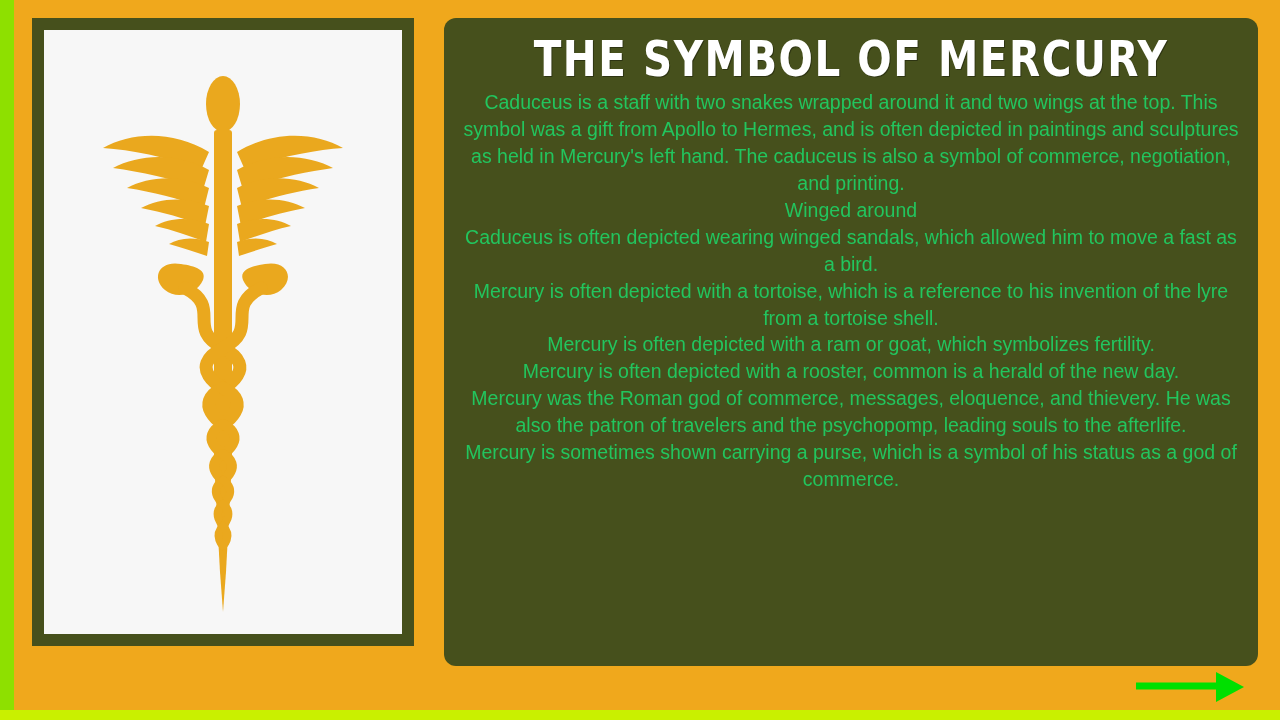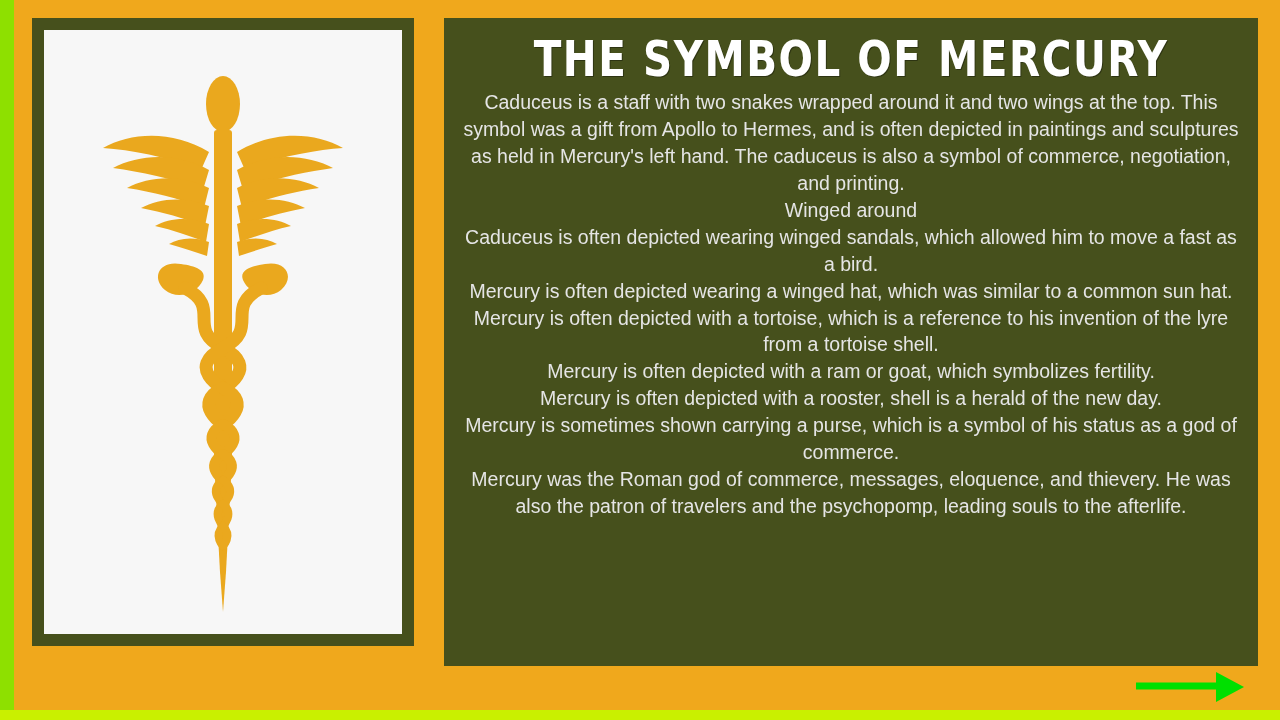--- a/index.html
+++ b/index.html
@@ -67,40 +67,41 @@
   .text-panel {
     position: absolute;
     left: 444px;
     top: 18px;
     width: 814px;
     height: 648px;
     background: #46501c;
     box-sizing: border-box;
     padding: 14px 16px 10px 16px;
     color: #ffffff;
+    border-radius: 12px;
   }
   .title {
     text-align: center;
     font-family: "DejaVu Sans", sans-serif;
     font-weight: bold;
     font-size: 45px;
     letter-spacing: 1.5px;
     line-height: 1.05;
     margin: 0 0 10px 0;
     color: #ffffff;
     text-shadow: 1px 1px 0 rgba(0,0,0,0.35);
     font-stretch: condensed;
     transform: scaleY(1.12);
     transform-origin: top center;
   }
   .body-text {
     text-align: center;
     font-size: 19.5px;
     line-height: 1.38;
-    color: #e5e5e5;
+    color: #22c55e;
   }
   .body-text p {
     margin: 0;
   }
   .arrow-wrap {
     position: absolute;
     right: 36px;
     bottom: 14px;
     width: 110px;
     height: 40px;
@@ -173,26 +174,25 @@
       </svg>
     </div>
   </div>
 
   <div class="text-panel">
     <h1 class="title">THE SYMBOL OF MERCURY</h1>
     <div class="body-text">
       <p>Caduceus is a staff with two snakes wrapped around it and two wings at the top. This symbol was a gift from Apollo to Hermes, and is often depicted in paintings and sculptures as held in Mercury's left hand. The caduceus is also a symbol of commerce, negotiation, and printing.</p>
       <p>Winged around</p>
       <p>Caduceus is often depicted wearing winged sandals, which allowed him to move a fast as a bird.</p>
-      <p>Mercury is often depicted wearing a winged hat, which was similar to a common sun hat.</p>
       <p>Mercury is often depicted with a tortoise, which is a reference to his invention of the lyre from a tortoise shell.</p>
       <p>Mercury is often depicted with a ram or goat, which symbolizes fertility.</p>
-      <p>Mercury is often depicted with a rooster, shell is a herald of the new day.</p>
+      <p>Mercury is often depicted with a rooster, common is a herald of the new day.</p>
+      <p>Mercury was the Roman god of commerce, messages, eloquence, and thievery. He was also the patron of travelers and the psychopomp, leading souls to the afterlife.</p>
       <p>Mercury is sometimes shown carrying a purse, which is a symbol of his status as a god of commerce.</p>
-      <p>Mercury was the Roman god of commerce, messages, eloquence, and thievery. He was also the patron of travelers and the psychopomp, leading souls to the afterlife.</p>
     </div>
   </div>
 
   <div class="arrow-wrap">
     <svg width="110" height="40" viewBox="0 0 110 40">
       <line x1="2" y1="20" x2="86" y2="20" stroke="#00e000" stroke-width="7"></line>
       <polygon points="82,6 110,21 82,36" fill="#00e000"></polygon>
     </svg>
   </div>
 

